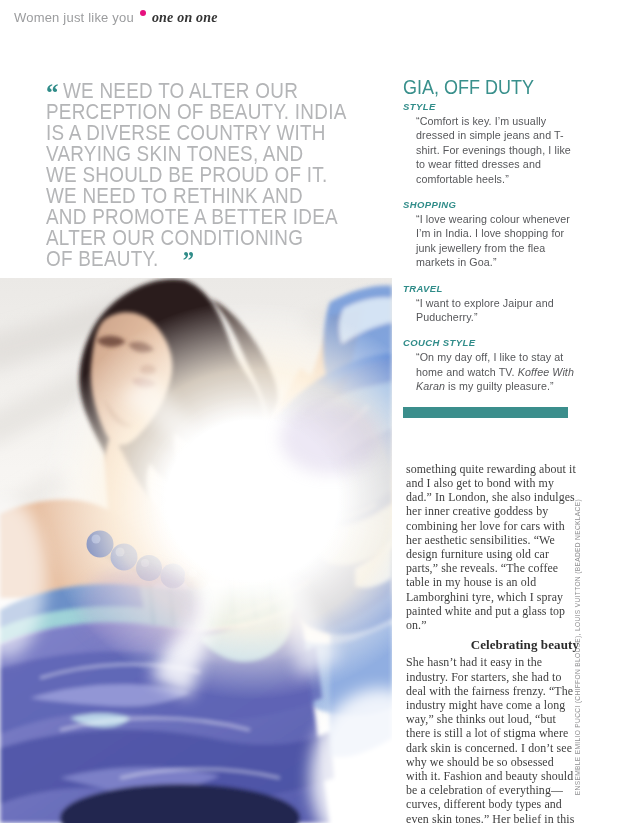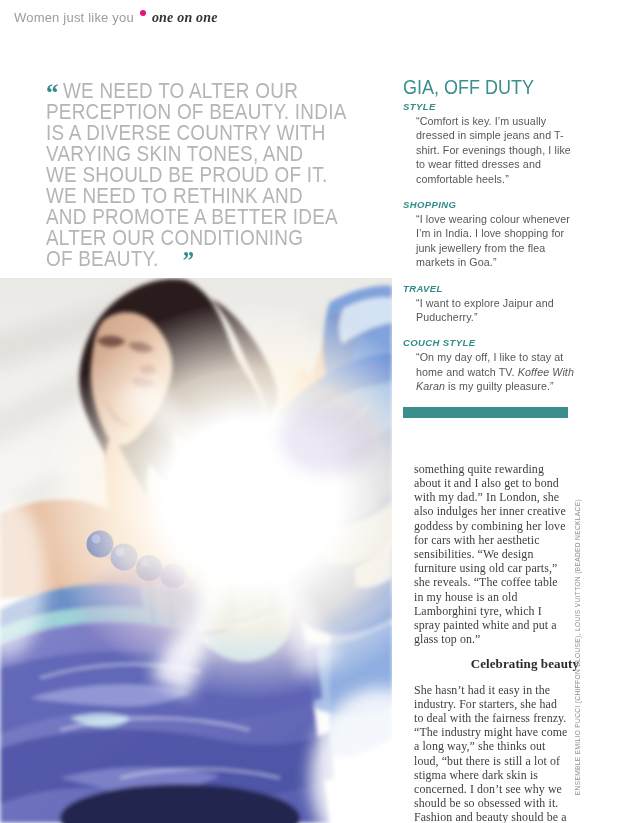--- a/index.html
+++ b/index.html
@@ -70,21 +70,21 @@
   .teal-bar{
     width:165px;height:11px;background:#3b8e8c;
     margin:3px 0 0 0;
   }
   .serif-block{
     margin-top:44px;width:176px;
     font-family:"Liberation Serif", serif;
     color:#3e3e3e;font-size:11.9px;line-height:14.2px;
     letter-spacing:.1px;
   }
-  .serif-block p{margin:11px;}
+  .serif-block p{margin:3px;}
   .art-heading{
     font-family:Liberation Serif, serif;
     font-weight:bold;color:#2b2b2b;font-size:13px;
     margin:6px 0 3px 0;letter-spacing:.1px;text-align:right;
   }
 
   
   .credit{
     position:absolute;right:36px;bottom:28px;
     writing-mode:vertical-rl;transform:rotate(180deg);

